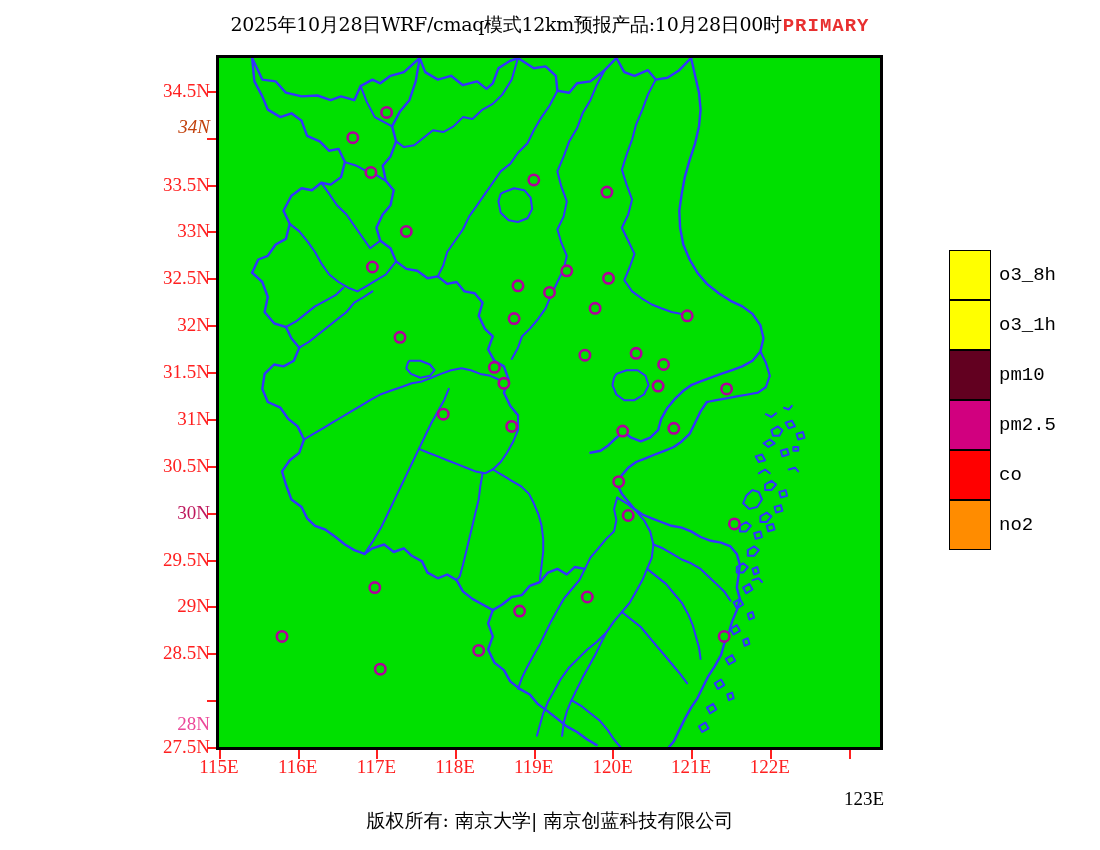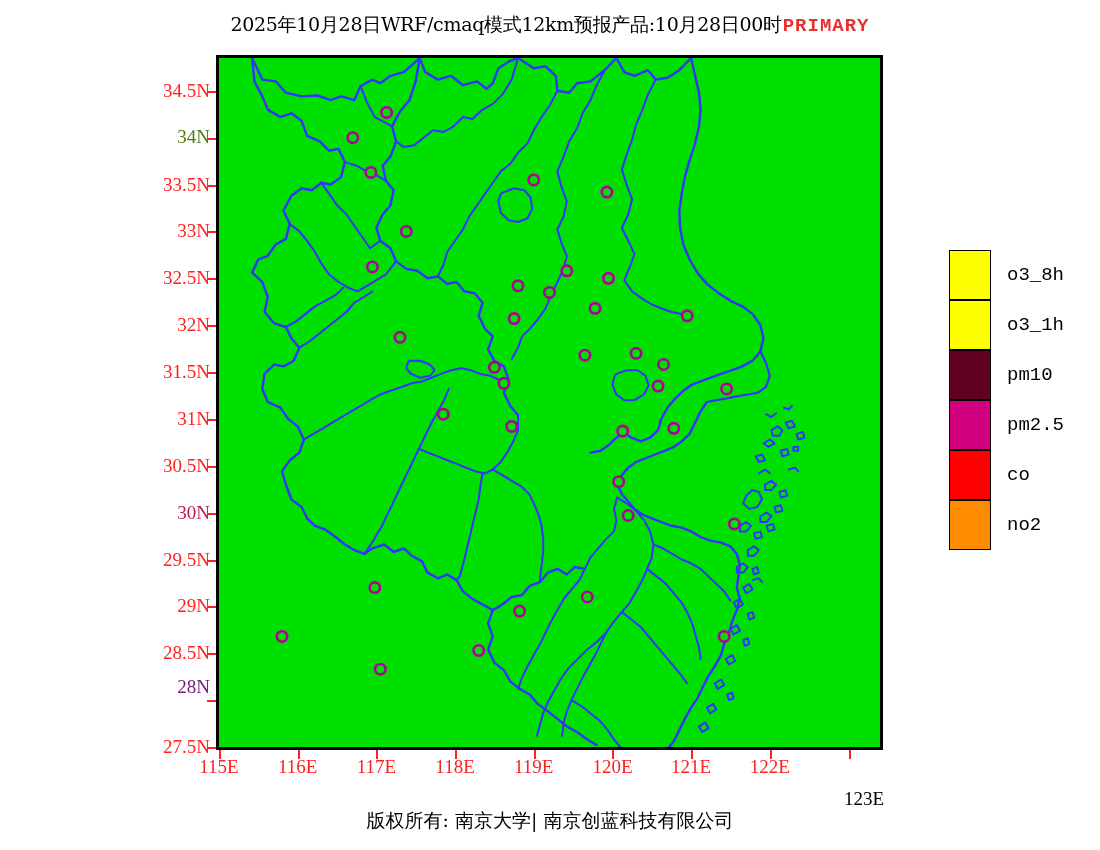--- a/index.html
+++ b/index.html
@@ -55,21 +55,21 @@
   .xtickrow{position:absolute;left:0;top:750px;width:1100px;height:10px;}
 
   
   .legend{position:absolute;left:949px;top:250px;width:150px;height:350px;}
   .legend-row{position:relative;height:50px;}
   .legend-sw{
     position:absolute;left:0;top:0;width:42px;height:50px;
     border:1px solid #000;box-sizing:border-box;
   }
   .legend-lb{
-    position:absolute;left:58px;top:50%;transform:translateY(-50%);
+    position:absolute;left:50px;top:50%;transform:translateY(-50%);
     font-family:"Liberation Mono","DejaVu Sans Mono",monospace;
     font-size:19px;color:#000;white-space:nowrap;
   }
 
   
   .footer{
     position:absolute;left:0;top:808px;width:1100px;text-align:center;
     font-family:"DejaVu Serif",serif;font-size:19px;color:#000;white-space:nowrap;
   }
 </style>
@@ -77,33 +77,33 @@
 <body>
 
 <div id="root">
 
   <div class="title-wrap">
     <span class="title-main">2025年10月28日WRF/cmaq模式12km预报产品:10月28日00时</span><span class="title-tag" style="color: rgb(232, 48, 48);">PRIMARY</span>
   </div>
 
   <div class="ylab-col" id="ylabcol">
       <div class="ylab" style="top: 692px; color: rgb(255, 32, 32);">27.5N</div>
-      <div class="ylab" style="top: 632px; color: #701a75;">28N</div>
+      <div class="ylab" style="top: 669px; color: #ec4899;">28N</div>
       <div class="ylab" style="top: 598.259px; color: rgb(255, 32, 32);">28.5N</div>
       <div class="ylab" style="top: 551.388px; color: rgb(255, 32, 32);">29N</div>
       <div class="ylab" style="top: 504.517px; color: rgb(255, 32, 32);">29.5N</div>
       <div class="ylab" style="top: 457.646px; color: #be185d;">30N</div>
       <div class="ylab" style="top: 410.776px; color: rgb(255, 32, 32);">30.5N</div>
       <div class="ylab" style="top: 363.905px; color: rgb(255, 32, 32);">31N</div>
       <div class="ylab" style="top: 317.034px; color: rgb(255, 32, 32); text-align: center;">31.5N</div>
       <div class="ylab" style="top: 270.163px; color: rgb(255, 32, 32);">32N</div>
       <div class="ylab" style="top: 223.293px; color: rgb(255, 32, 32);">32.5N</div>
       <div class="ylab" style="top: 176.422px; color: rgb(255, 32, 32);">33N</div>
       <div class="ylab" style="top: 129.551px; color: rgb(255, 32, 32);">33.5N</div>
-      <div class="ylab" style="top: 82px; color: #4d7c0f;">34N</div>
+      <div class="ylab" style="top: 72px; color: #c2410c; font-style: italic;">34N</div>
       <div class="ylab" style="top: 35.8095px; color: rgb(255, 32, 32); margin-left: 8px;">34.5N</div>
     </div>
   <div class="ytickcol" id="ytickcol">
       <div class="ytick" style="top: 692px; background: rgb(255, 32, 32);"></div>
       <div class="ytick" style="top: 645.129px; background: rgb(255, 32, 32);"></div>
       <div class="ytick" style="top: 598.259px; background: rgb(255, 32, 32);"></div>
       <div class="ytick" style="top: 551.388px; background: rgb(255, 32, 32);"></div>
       <div class="ytick" style="top: 504.517px; background: rgb(255, 32, 32);"></div>
       <div class="ytick" style="top: 457.646px; background: rgb(255, 32, 32);"></div>
       <div class="ytick" style="top: 410.776px; background: rgb(255, 32, 32);"></div>

